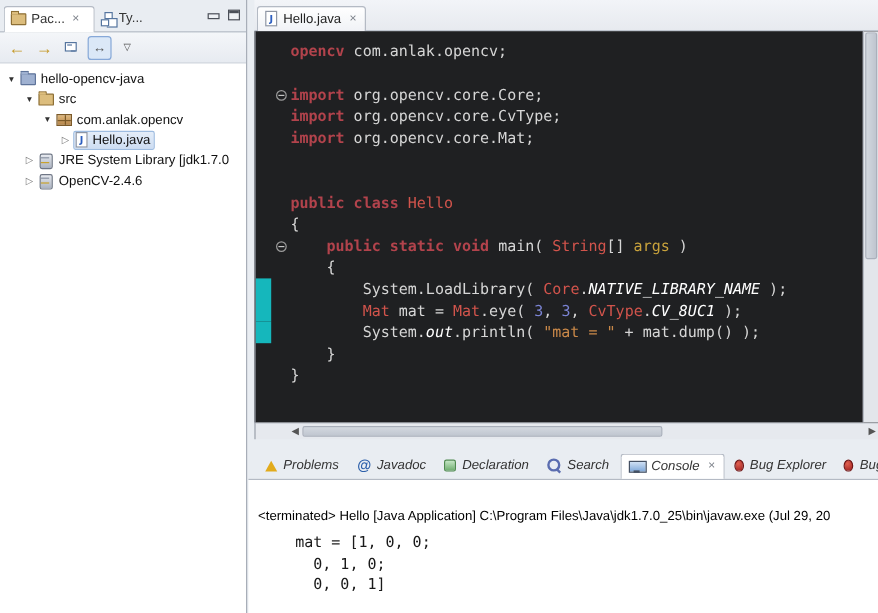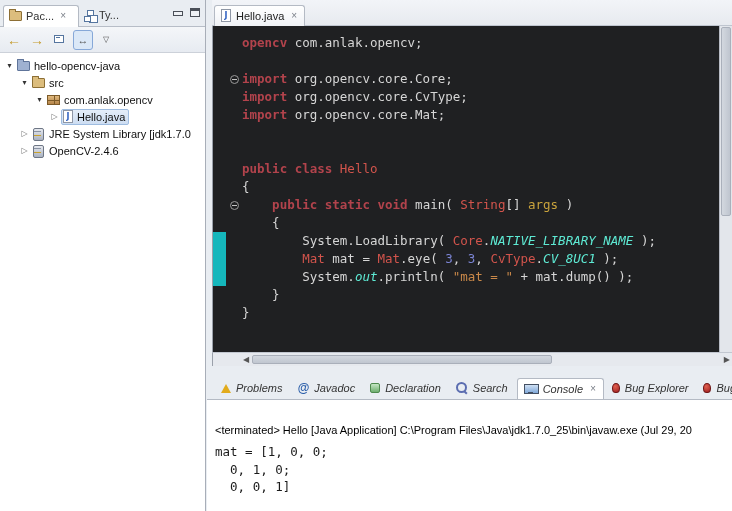--- a/index.html
+++ b/index.html
@@ -63,21 +63,21 @@
   .ann{width:13px;flex:none;}
   .ann-on{background:#15b7bc;}
   .foldcell{width:16px;flex:none;display:flex;align-items:center;justify-content:center;}
   .foldcircle{width:9px;height:9px;border:1px solid #9a9a9a;border-radius:50%;position:relative;display:inline-block;}
   .foldcircle::after{content:"";position:absolute;left:1px;right:1px;top:3px;height:1px;background:#c4c4c4;}
   .txt{white-space:pre;font-family:"DejaVu Sans Mono",monospace;font-size:12.5px;line-height:18px;color:#d6d6d6;}
   .tk-p{color:#d6d6d6;}
   .tk-k{color:#b2434c;font-weight:bold;}
   .tk-c{color:#d2544c;}
   .tk-n{color:#7b84d4;}
-  .tk-f{color:#5eead4;font-style:italic;text-align:center;}
+  .tk-f{color:#ffffff;font-style:italic;text-align:center;}
   .tk-s{color:#c98849;}
   .tk-a{color:#c8a23c;}
   .tk-m{color:#d6d6d6;}
   .ed-vscroll{width:13px;flex:none;background:#e3e6eb;border-left:1px solid #b6bbc4;position:relative;}
   .ed-vthumb{position:absolute;left:1px;right:1px;top:1px;height:58%;background:linear-gradient(90deg,#d3d8df,#bfc5cf);border:1px solid #aab0bb;border-radius:2px;}
   .ed-hscroll{height:14px;background:#e6e9ee;border-top:1px solid #c2c7d0;border-left:1px solid #9aa0aa;display:flex;align-items:center;}
   .hs-arrow{font-size:8px;color:#555;margin-left:30px;flex:none;}
   .hs-arrow.right{margin-left:auto;margin-right:2px;}
   .hs-thumb{height:9px;width:300px;margin:0 3px;background:linear-gradient(#d3d8df,#c0c6d0);border:1px solid #a9afba;border-radius:2px;flex:none;}
 
@@ -92,21 +92,21 @@
   .ic-declaration{width:10px;height:10px;border-radius:2px;background:linear-gradient(#c4e6c4,#6fae6f);border:1px solid #4e8a4e;}
   .ic-search{width:12px;height:12px;position:relative;}
   .ic-search::before{content:"";position:absolute;left:0;top:0;width:7px;height:7px;border:2px solid #5b6db0;border-radius:50%;}
   .ic-search::after{content:"";position:absolute;left:8px;top:8px;width:4px;height:2px;background:#5b6db0;transform:rotate(45deg);transform-origin:left center;}
   .ic-console{width:14px;height:11px;position:relative;}
   .ic-console::before{content:"";position:absolute;left:0;top:0;width:13px;height:8px;border:1px solid #445063;background:linear-gradient(#cfe0f4,#7fa8d9);}
   .ic-console::after{content:"";position:absolute;left:4px;top:8px;width:5px;height:2px;background:#445063;}
   .ic-bug{width:8px;height:10px;background:radial-gradient(circle at 35% 30%,#e06050,#a02020);border:1px solid #701515;border-radius:50% 50% 45% 45%;}
   .bp-console{flex:1;background:#fff;border-top:1px solid #b4bac4;padding:24px 0 0 8px;overflow:hidden;}
   .console-header{font-size:11px;color:#000;white-space:nowrap;margin-bottom:7px;}
-  .console-output{font-family:"DejaVu Sans Mono",monospace;font-size:12.5px;line-height:17.5px;color:#1a1a1a;white-space:pre;}
+  .console-output{font-family:"DejaVu Sans Mono",monospace;font-size:12.5px;line-height:17.5px;color:#1a1a1a;white-space:pre;margin-left:31px;}
 </style>
 </head>
 <body>
 
 <div class="screen">
 
   <aside class="left-panel">
     <div class="lp-tabbar">
       <div class="vtab active">
         <span class="tic ic-pkgexp"></span>

